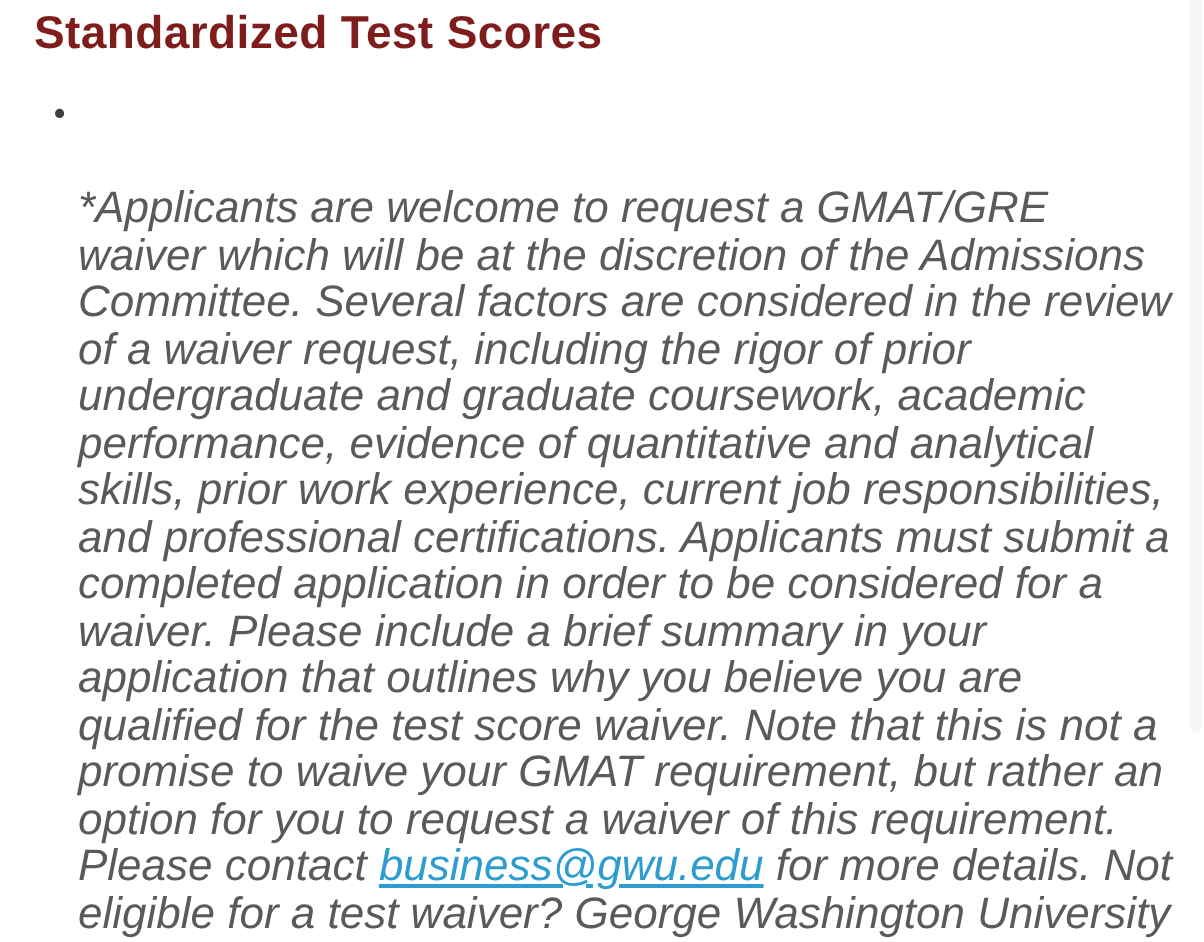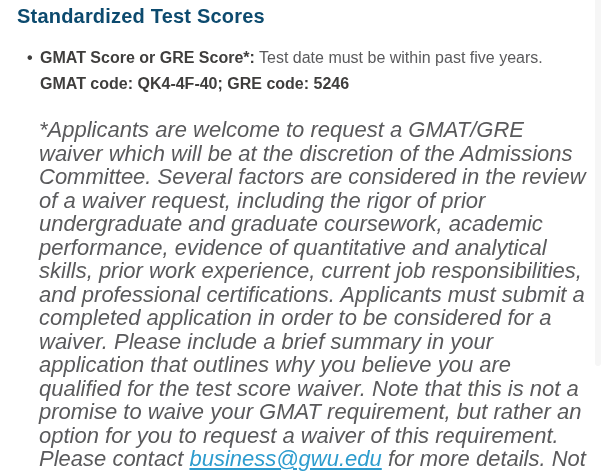--- a/index.html
+++ b/index.html
@@ -6,23 +6,23 @@
   body {
     width: 602px;
     height: 471px;
     background: #ffffff;
     font-family: "Liberation Sans", sans-serif;
     overflow: hidden;
     position: relative;
   }
   .section-heading {
     margin: 5px 0 0 17px;
-    font-size: 20px;
+    font-size: 23px;
     font-weight: bold;
-    color: #0c4a6e;
+    color: #7f1d1d;
     letter-spacing: 0.2px;
     line-height: 23px;
   }
   .req-list {
     list-style: none;
     margin: 17px 0 0 27px;
     padding: 0;
   }
   .req-item {
     display: flex;
@@ -69,21 +69,20 @@
 </head>
 <body>
 
 <main>
 
   <h2 class="section-heading">Standardized Test Scores</h2>
 
   <ul class="req-list">
     <li class="req-item">
       <span class="bullet-glyph">•</span>
-      <span class="req-item-text"><b>GMAT Score or GRE Score*:</b><span> Test date must be within past five years. </span><b>GMAT code: QK4-4F-40; GRE code: 5246</b></span>
     </li>
   </ul>
 
   <p class="waiver-note"><span>*Applicants are welcome to request a GMAT/GRE waiver which will be at the discretion of the Admissions Committee. Several factors are considered in the review of a waiver request, including the rigor of prior undergraduate and graduate coursework, academic performance, evidence of quantitative and analytical skills, prior work experience, current job responsibilities, and professional certifications. Applicants must submit a completed application in order to be considered for a waiver. Please include a brief summary in your application that outlines why you believe you are qualified for the test score waiver. Note that this is not a promise to waive your GMAT requirement, but rather an option for you to request a waiver of this requirement. Please contact </span><a class="email-link">business@gwu.edu</a><span> for more details. Not eligible for a test waiver? George Washington University applicants can benefit from 10% off any Kaplan GMAT or GRE preparation course. Use discount code GWUSB10.</span></p>
 
   <div class="scrollbar-track"></div>
 
 </main>
 
 </body></html>

